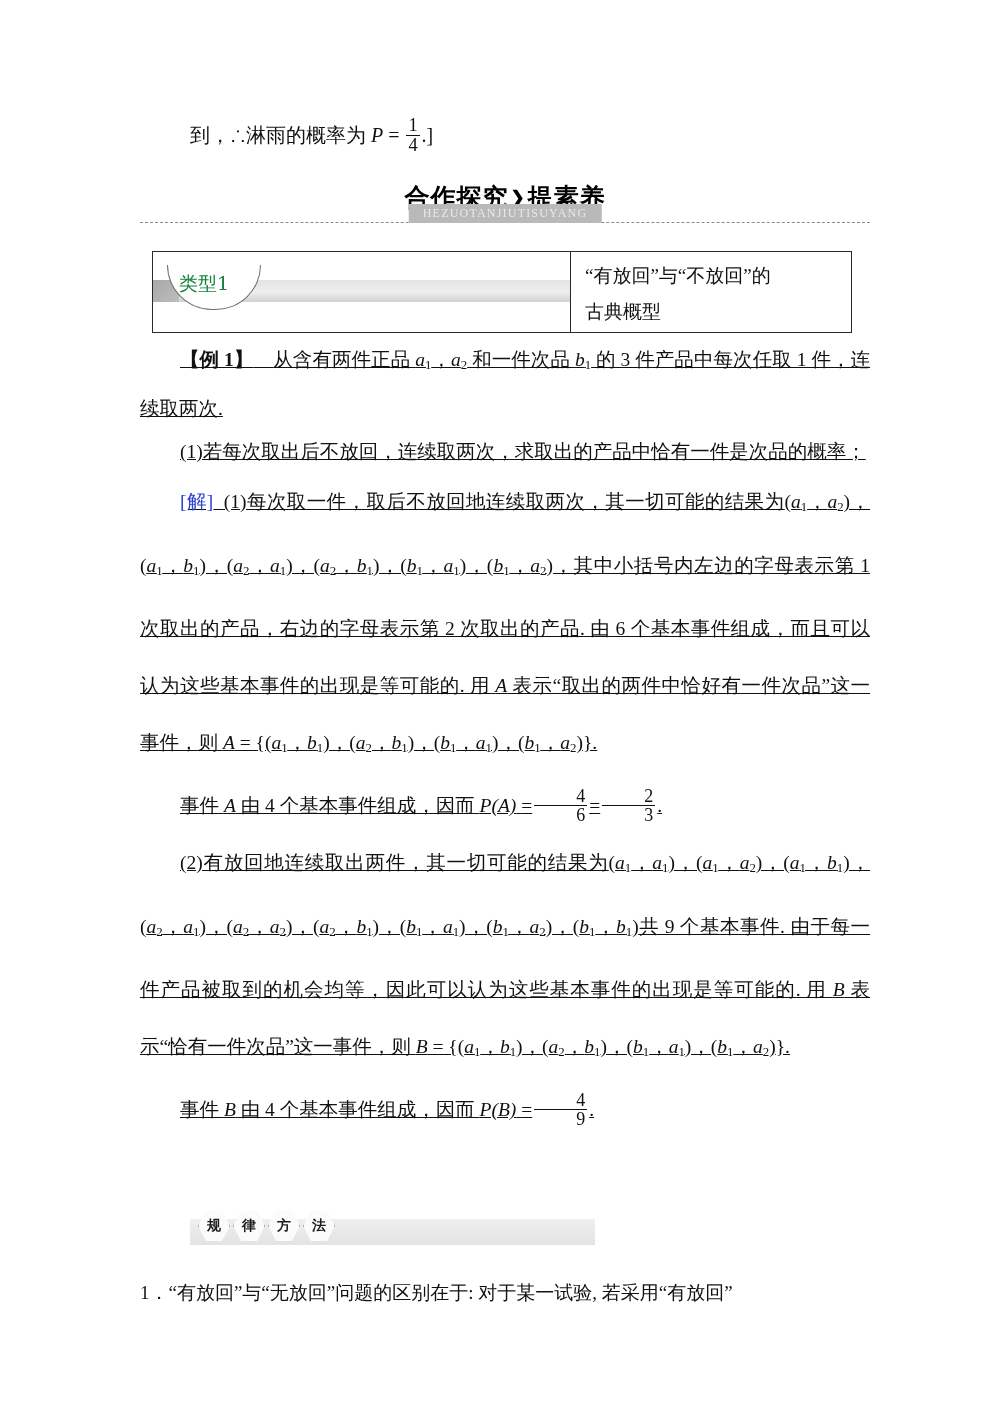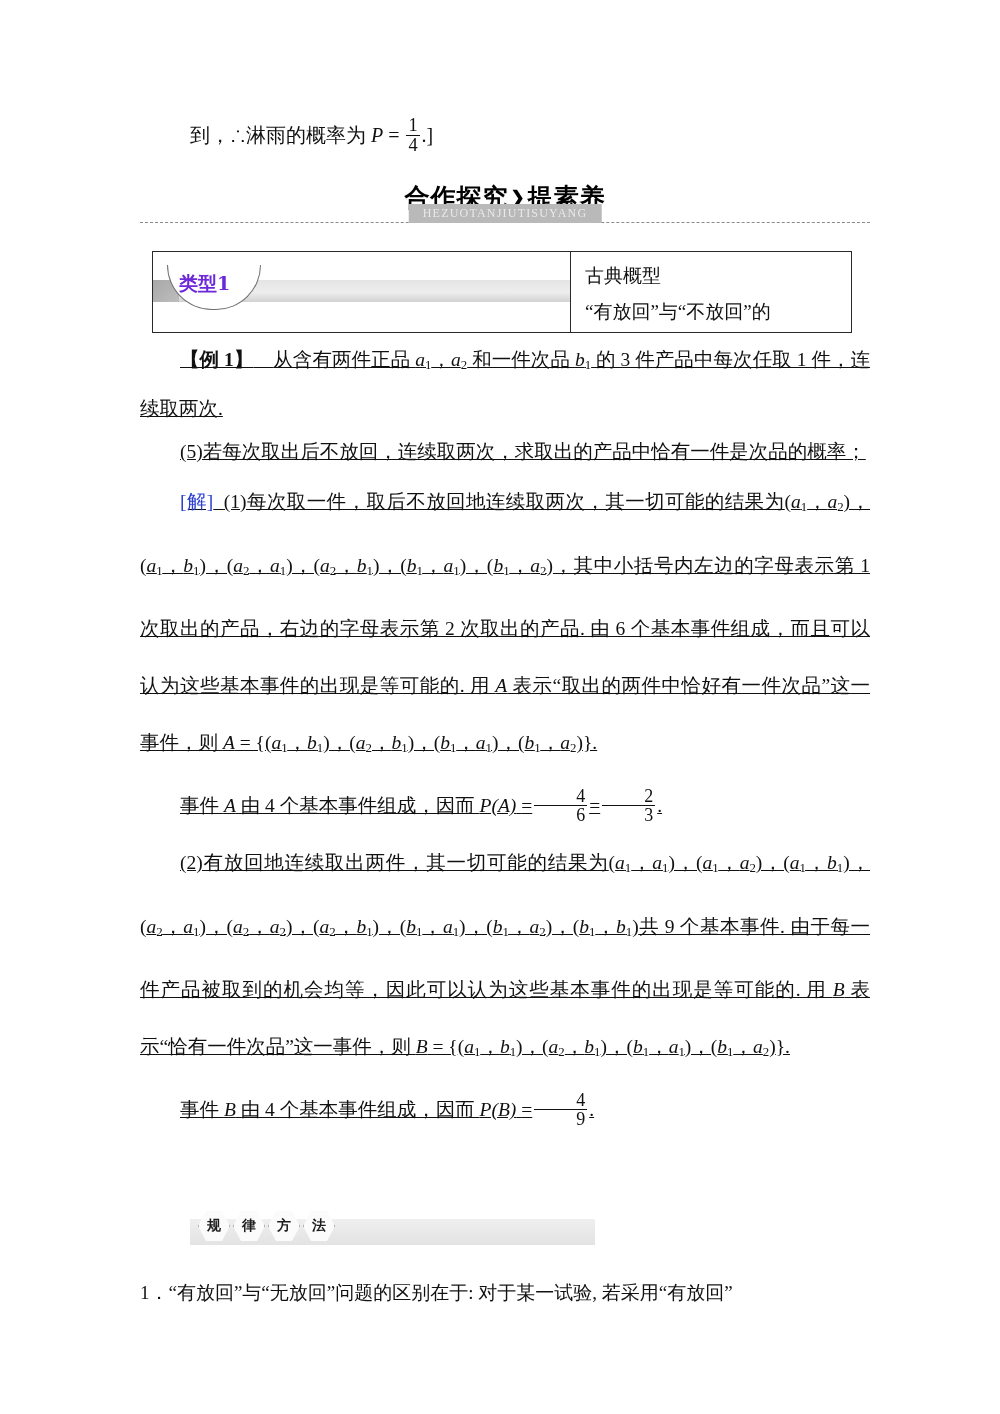--- a/index.html
+++ b/index.html
@@ -124,24 +124,24 @@
     border: 1.3px solid #6f6f6f;
     border-top: none;
     border-radius: 0 0 50px 50px;
     background: #ffffff;
   }
   .type-label {
     position: absolute;
     left: 26px;
     top: 18px;
     font-family: "DejaVu Serif", "Liberation Serif", serif;
-    font-weight: bold;
+    font-weight: normal;
     font-size: 19px;
     line-height: 26px;
-    color: #6d28d9;
+    color: #15803d;
     white-space: nowrap;
   }
   .type-right {
     flex: 1;
     padding: 6px 0 0 14px;
     box-sizing: border-box;
     font-size: 19px;
     line-height: 36px;
   }
   .type-right div { white-space: nowrap; }
@@ -243,30 +243,30 @@
   </div>
 
   <div class="type-box">
     <div class="type-left">
       <div class="type-ribbon"></div>
       <div class="type-corner"></div>
       <div class="type-disc"></div>
       <div class="type-label">类型1</div>
     </div>
     <div class="type-right">
+      <div>“有放回”与“不放回”的</div>
       <div>古典概型</div>
-      <div>“有放回”与“不放回”的</div>
     </div>
   </div>
 
   <div class="body-text">
 
     <p class="p indent"><b>【例 1】</b>&nbsp;&nbsp;&nbsp;&nbsp;<span>从含有两件正品 </span><span class="math"><span>a</span><sub class="sb">1</sub></span><span>，</span><span class="math"><span>a</span><sub class="sb">2</sub></span><span> 和一件次品 </span><span class="math"><span>b</span><sub class="sb">1</sub></span><span> 的 3 件产品中每次任取 1 件，连续取两次.</span></p>
 
-    <p class="p indent">(5)若每次取出后不放回，连续取两次，求取出的产品中恰有一件是次品的概率；</p>
+    <p class="p indent">(1)若每次取出后不放回，连续取两次，求取出的产品中恰有一件是次品的概率；</p>
 
 
     <p class="p indent loose"><span class="solve-tag">[解]</span>&nbsp;&nbsp;<span>(1)每次取一件，取后不放回地连续取两次，其一切可能的结果为</span><span>(<span class="math">a<sub class="sb">1</sub></span>，<span class="math">a<sub class="sb">2</sub></span>)，(<span class="math">a<sub class="sb">1</sub></span>，<span class="math">b<sub class="sb">1</sub></span>)，(<span class="math">a<sub class="sb">2</sub></span>，<span class="math">a<sub class="sb">1</sub></span>)，(<span class="math">a<sub class="sb">2</sub></span>，<span class="math">b<sub class="sb">1</sub></span>)，(<span class="math">b<sub class="sb">1</sub></span>，<span class="math">a<sub class="sb">1</sub></span>)，(<span class="math">b<sub class="sb">1</sub></span>，<span class="math">a<sub class="sb">2</sub></span>)</span><span>，其中小括号内左边的字母表示第 1 次取出的产品，右边的字母表示第 2 次取出的产品. 由 6 个基本事件组成，而且可以认为这些基本事件的出现是等可能的. 用 </span><span class="math">A</span><span> 表示“取出的两件中恰好有一件次品”这一事件，则 </span><span class="math">A</span><span> = {</span><span>(<span class="math">a<sub class="sb">1</sub></span>，<span class="math">b<sub class="sb">1</sub></span>)，(<span class="math">a<sub class="sb">2</sub></span>，<span class="math">b<sub class="sb">1</sub></span>)，(<span class="math">b<sub class="sb">1</sub></span>，<span class="math">a<sub class="sb">1</sub></span>)，(<span class="math">b<sub class="sb">1</sub></span>，<span class="math">a<sub class="sb">2</sub></span>)</span><span>}.</span></p>
 
     <p class="p indent loose"><span>事件 </span><span class="math">A</span><span> 由 4 个基本事件组成，因而 </span><span class="math">P(A)</span>&nbsp;<span class="num">=</span><span class="frac"><span class="n">4</span><span class="d">6</span></span><span class="num">=</span><span class="frac"><span class="n">2</span><span class="d">3</span></span><span>.</span></p>
 
     <p class="p indent loose"><span>(2)有放回地连续取出两件，其一切可能的结果为</span><span>(<span class="math">a<sub class="sb">1</sub></span>，<span class="math">a<sub class="sb">1</sub></span>)，(<span class="math">a<sub class="sb">1</sub></span>，<span class="math">a<sub class="sb">2</sub></span>)，(<span class="math">a<sub class="sb">1</sub></span>，<span class="math">b<sub class="sb">1</sub></span>)，(<span class="math">a<sub class="sb">2</sub></span>，<span class="math">a<sub class="sb">1</sub></span>)，(<span class="math">a<sub class="sb">2</sub></span>，<span class="math">a<sub class="sb">2</sub></span>)，(<span class="math">a<sub class="sb">2</sub></span>，<span class="math">b<sub class="sb">1</sub></span>)，(<span class="math">b<sub class="sb">1</sub></span>，<span class="math">a<sub class="sb">1</sub></span>)，(<span class="math">b<sub class="sb">1</sub></span>，<span class="math">a<sub class="sb">2</sub></span>)，(<span class="math">b<sub class="sb">1</sub></span>，<span class="math">b<sub class="sb">1</sub></span>)</span><span>共 9 个基本事件. 由于每一件产品被取到的机会均等，因此可以认为这些基本事件的出现是等可能的. 用 </span><span class="math">B</span><span> 表示“恰有一件次品”这一事件，则 </span><span class="math">B</span><span> = {</span><span>(<span class="math">a<sub class="sb">1</sub></span>，<span class="math">b<sub class="sb">1</sub></span>)，(<span class="math">a<sub class="sb">2</sub></span>，<span class="math">b<sub class="sb">1</sub></span>)，(<span class="math">b<sub class="sb">1</sub></span>，<span class="math">a<sub class="sb">1</sub></span>)，(<span class="math">b<sub class="sb">1</sub></span>，<span class="math">a<sub class="sb">2</sub></span>)</span><span>}.</span></p>
 
     <p class="p indent loose"><span>事件 </span><span class="math">B</span><span> 由 4 个基本事件组成，因而 </span><span class="math">P(B)</span>&nbsp;<span class="num">=</span><span class="frac"><span class="n">4</span><span class="d">9</span></span><span>.</span></p>
 

